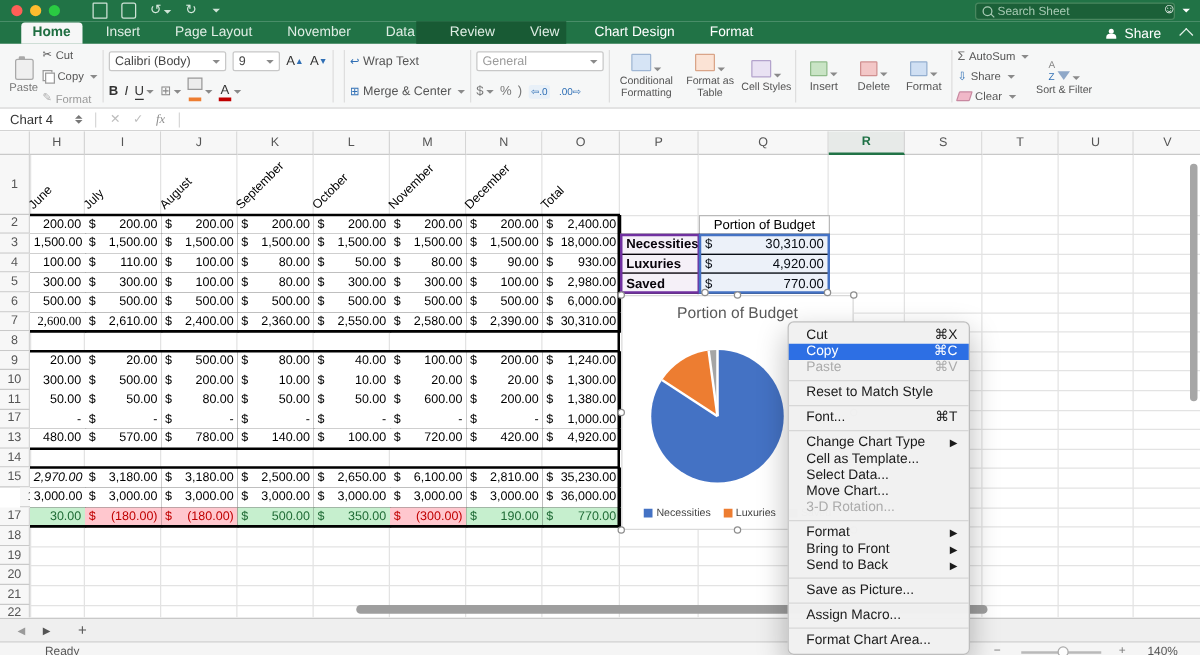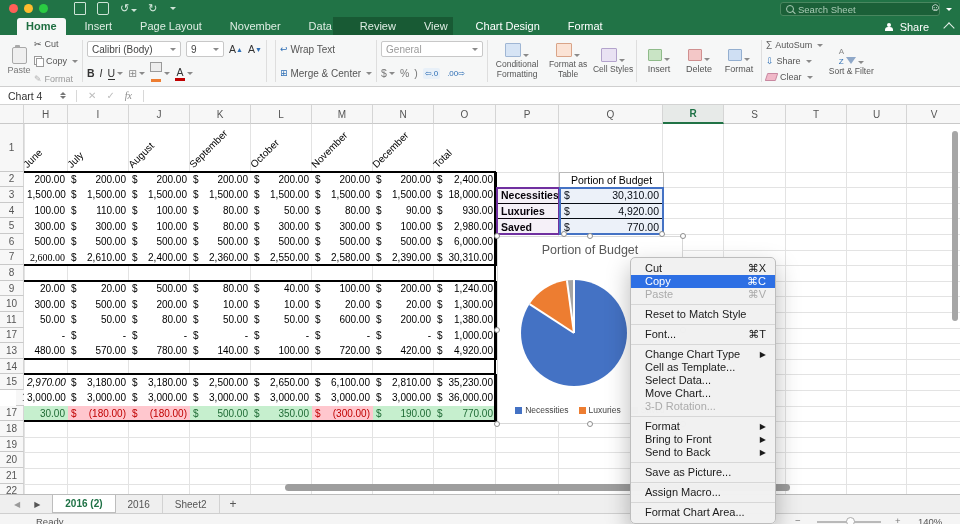--- a/index.html
+++ b/index.html
@@ -978,25 +978,20 @@
       <div class="mitem">
         <span>Format Chart Area...</span>
       </div>
     </div>
 
   <div class="stabs">
     <div class="tab-arrows">
       <span>◀</span>
       <span style="color:#555">▶</span>
     </div>
-    <div id="stabs-holder" style="display:flex;align-items:stretch;">
-        <div class="stab active">2016 (2)</div>
-        <div class="stab">2016</div>
-        <div class="stab">Sheet2</div>
-      </div>
     <div class="add-tab">
         <span>+</span>
       </div>
   </div>
 
   <div class="statusbar">
     <span class="ready">Ready</span>
     <span class="zminus">−</span>
     <span class="ztrack"></span>
     <span class="zthumb"></span>

